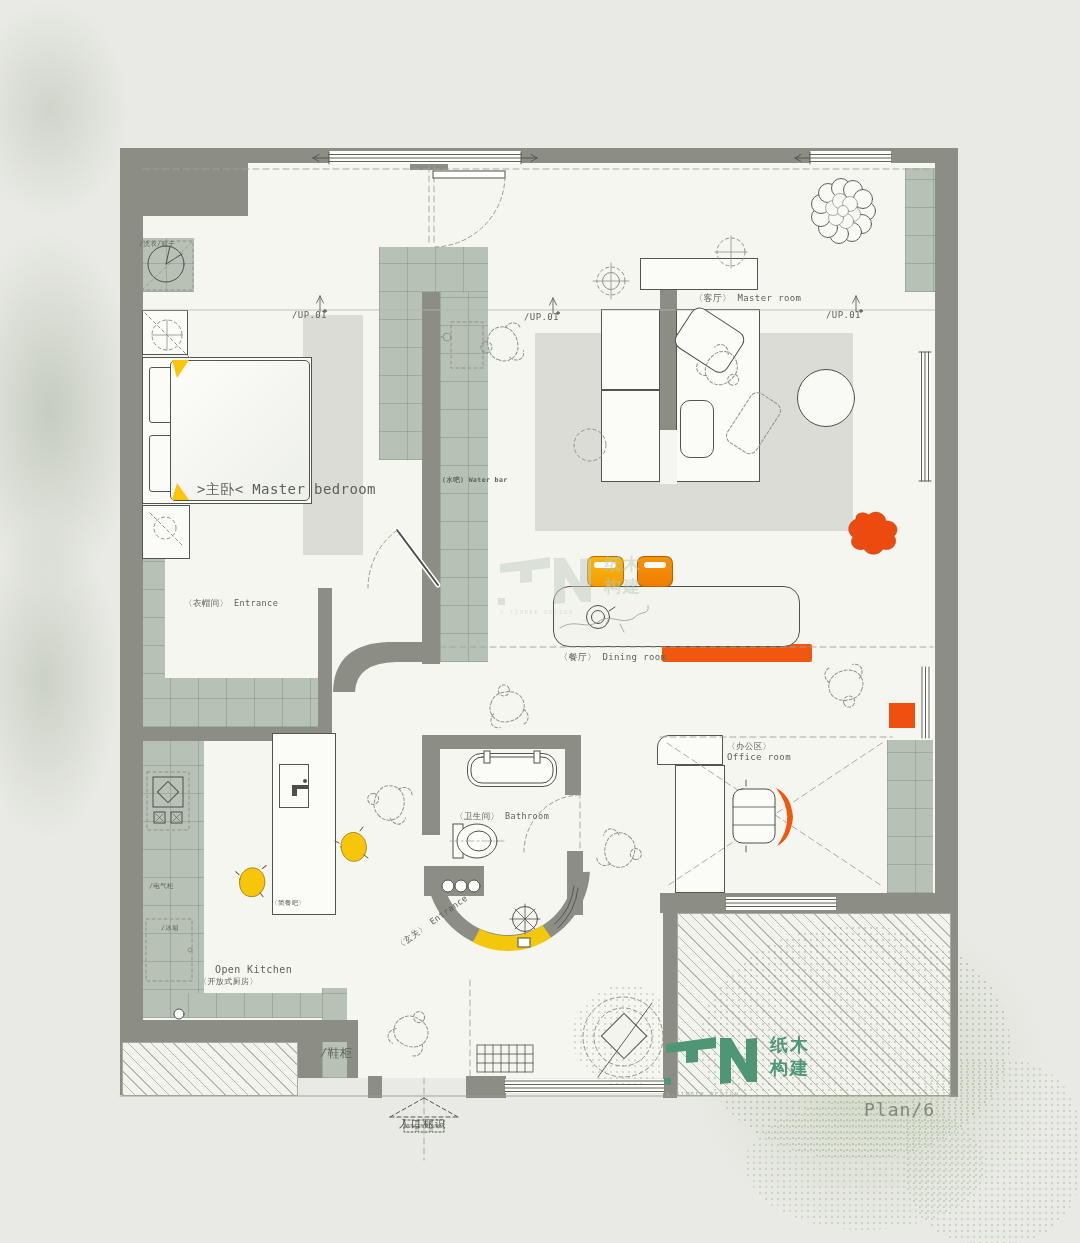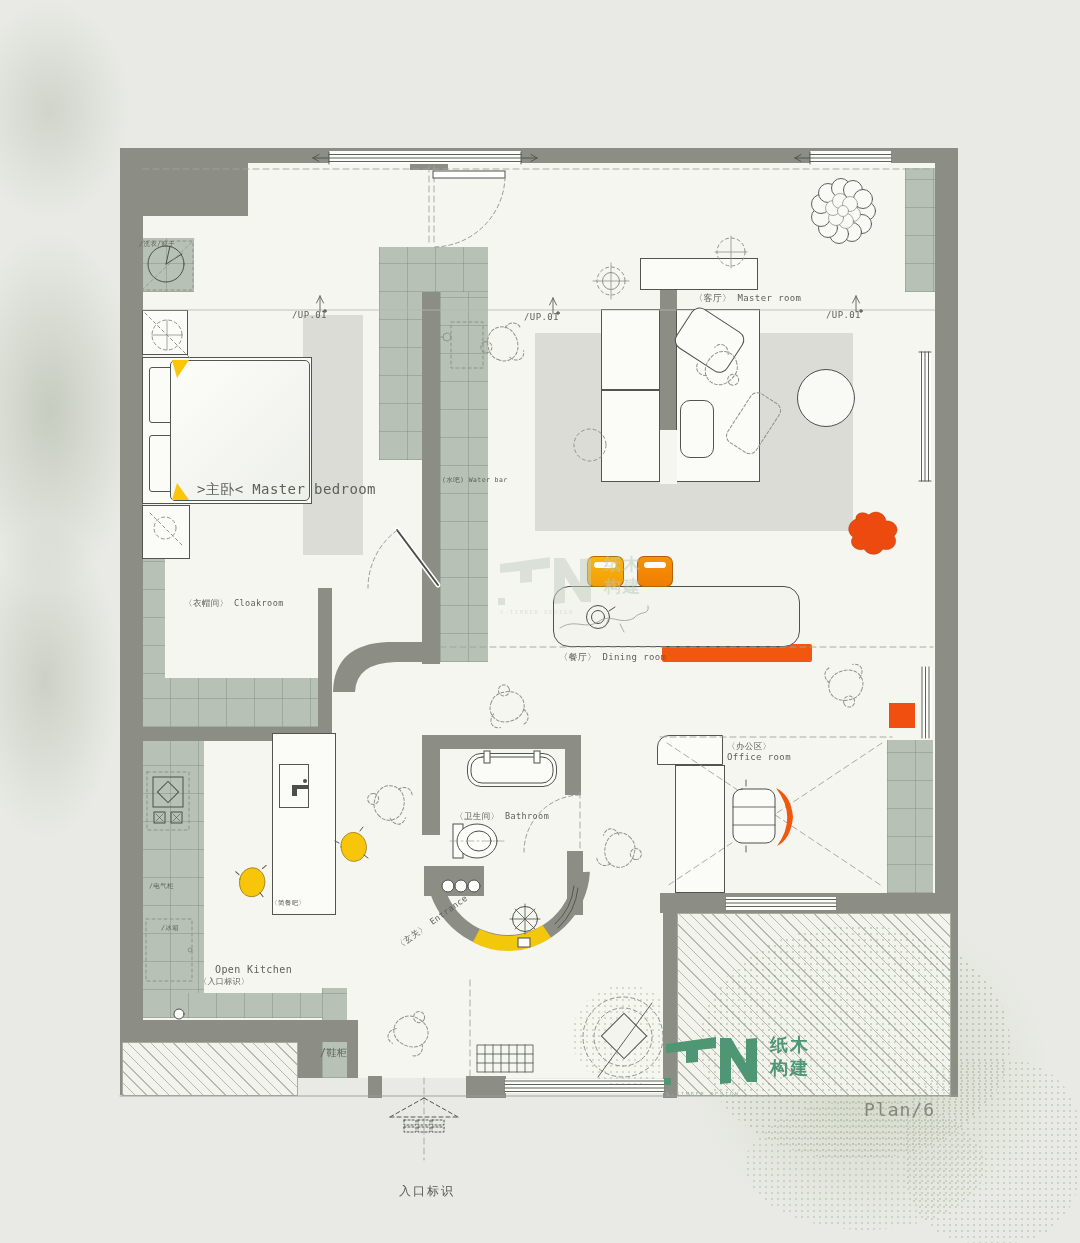--- a/index.html
+++ b/index.html
@@ -374,29 +374,29 @@
     <span class="wm-zh" style="left:106px;top:29px;font-size:18px;color:#4f9774;">构建</span>
     <span class="wm-cap" style="left:2px;top:62px;font-size:5.5px;color:#9fb2a2;">S-TIMBER DESIGN</span>
   </div>
 
   <span class="lbl" style="left:139px;top:241px;font-size:6.5px;">/洗衣/晾干</span>
   <span class="lbl" style="left:292px;top:311px;font-size:9px;">/UP.01</span>
   <span class="lbl" style="left:524px;top:313px;font-size:9px;">/UP.01</span>
   <span class="lbl" style="left:826px;top:311px;font-size:9px;">/UP.01</span>
   <span class="lbl" style="left:694px;top:294px;font-size:9px;">〈客厅〉 Master room</span>
   <span class="lbl" style="left:197px;top:482px;font-size:14px;">&gt;主卧&lt; Master bedroom</span>
-  <span class="lbl" style="left:442px;top:477px;font-size:6.5px;">(水吧) Water bar</span>
-  <span class="lbl" style="left:184px;top:599px;font-size:8.5px;">〈衣帽间〉 Cloakroom</span>
+  <span class="lbl" style="left:442px;top:477px;font-size:6.5px;font-weight:bold;">(水吧) Water bar</span>
+  <span class="lbl" style="left:184px;top:599px;font-size:8.5px;">〈衣帽间〉 Entrance</span>
   <span class="lbl" style="left:559px;top:653px;font-size:9px;">〈餐厅〉 Dining room</span>
   <span class="lbl" style="left:727px;top:742px;font-size:8.5px;">〈办公区〉</span>
   <span class="lbl" style="left:727px;top:753px;font-size:9px;">Office room</span>
   <span class="lbl" style="left:455px;top:812px;font-size:8.5px;">〈卫生间〉 Bathroom</span>
   <span class="lbl" style="left:400px;top:942px;font-size:8.5px;transform:rotate(-36deg);transform-origin:left bottom;">〈玄关〉 Entrance</span>
   <span class="lbl" style="left:149px;top:883px;font-size:6.5px;">/电气柜</span>
   <span class="lbl" style="left:161px;top:925px;font-size:6.5px;">/冰箱</span>
   <span class="lbl" style="left:271px;top:901px;font-size:6.5px;font-family:Liberation Mono, monospace;">〈简餐吧〉</span>
   <span class="lbl" style="left:215px;top:965px;font-size:10px;">Open Kitchen</span>
-  <span class="lbl" style="left:199px;top:978px;font-size:8px;">〈入口标识〉</span>
-  <span class="lbl" style="left:320px;top:1048px;font-size:10px;">/鞋柜</span>
-  <span class="lbl" style="left:399px;top:1185px;font-size:12px;letter-spacing:2px;color:#55584f;">入口标识</span>
+  <span class="lbl" style="left:199px;top:978px;font-size:8px;">〈开放式厨房〉</span>
+  <span class="lbl" style="left:320px;top:1048px;font-size:12px;font-family:Liberation Mono, monospace;">/鞋柜</span>
+  <span class="lbl" style="left:399px;top:1119px;font-size:10px;letter-spacing:2px;color:#55584f;">入口标识</span>
   <span class="lbl" style="left:864px;top:1101px;font-size:18px;color:#85887f;letter-spacing:1px;">Plan/6</span>
 
 </div>
 
 </body></html>

